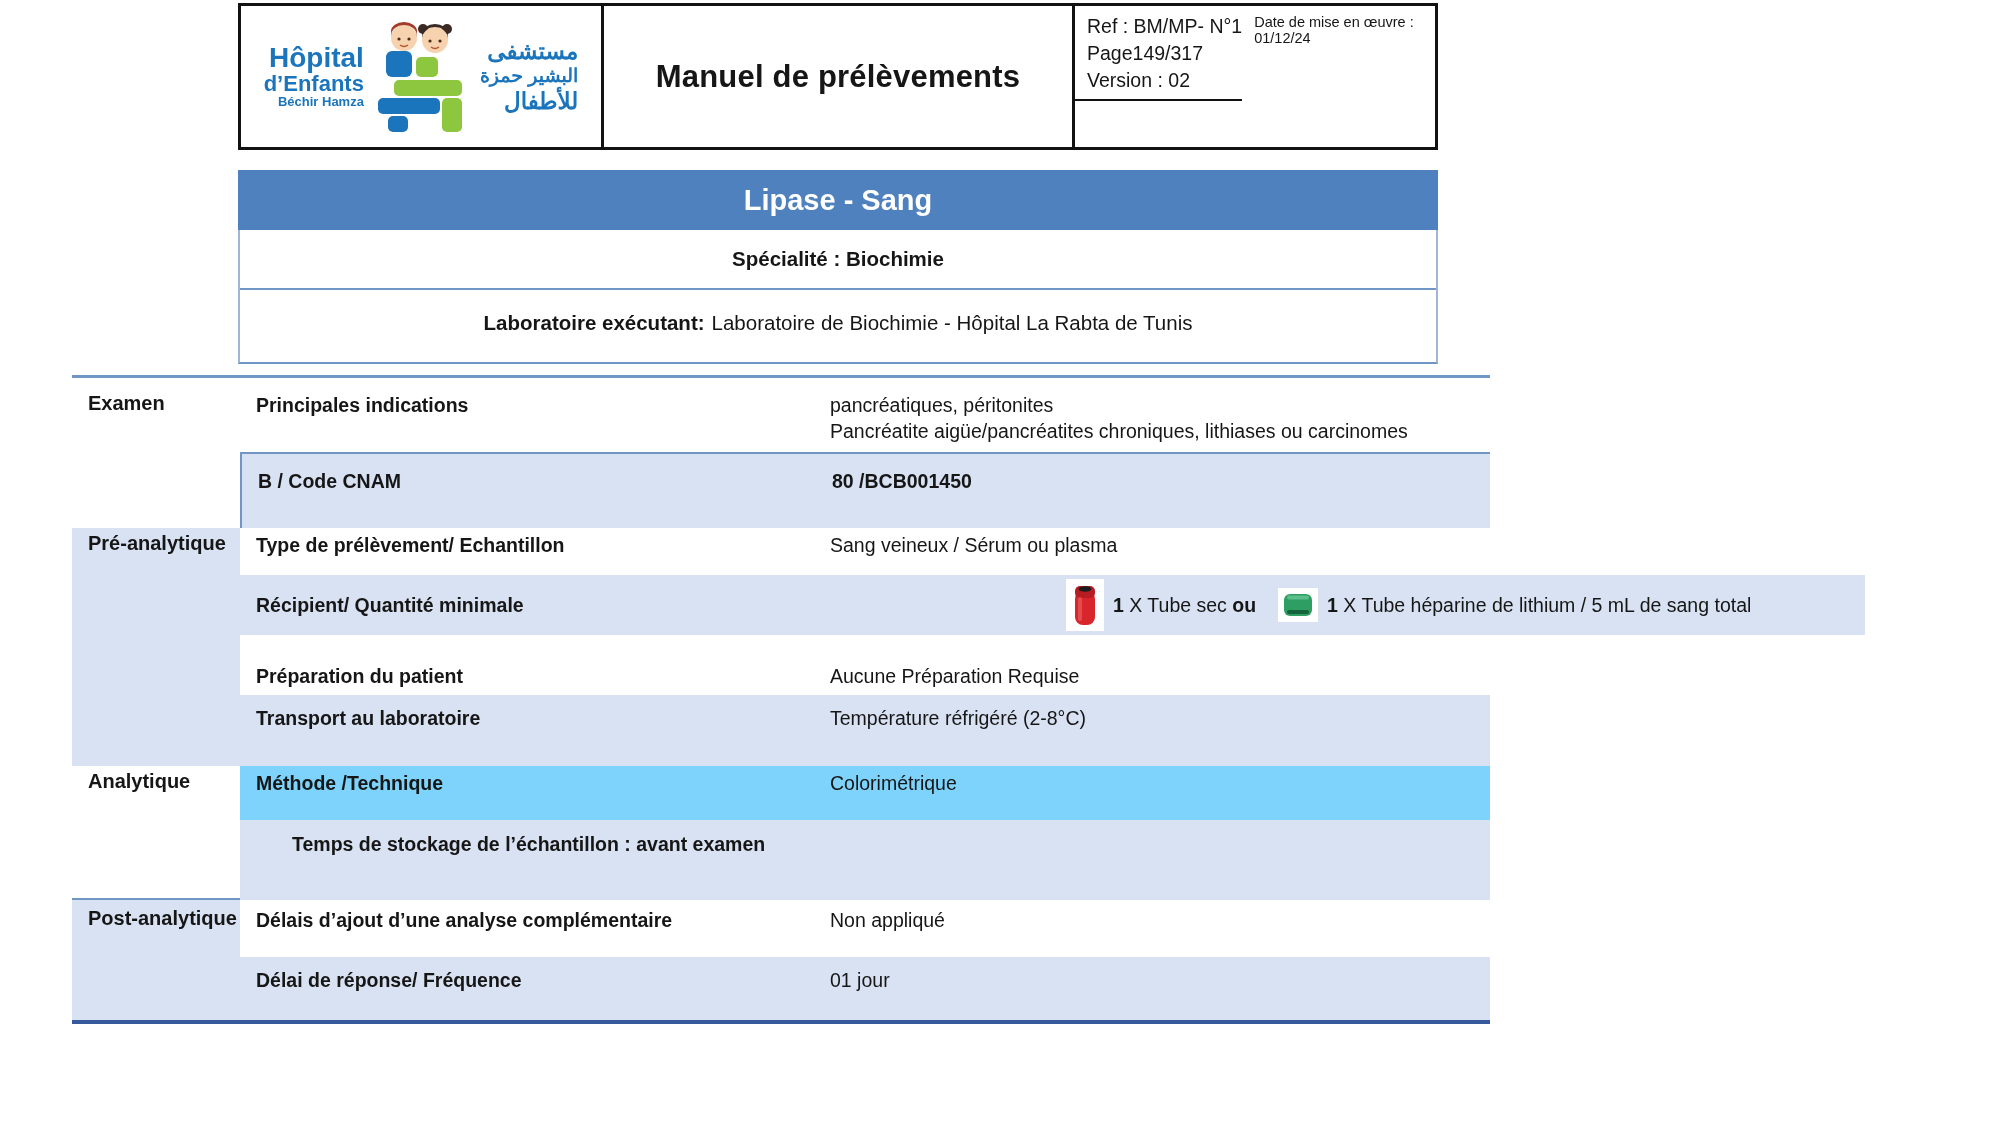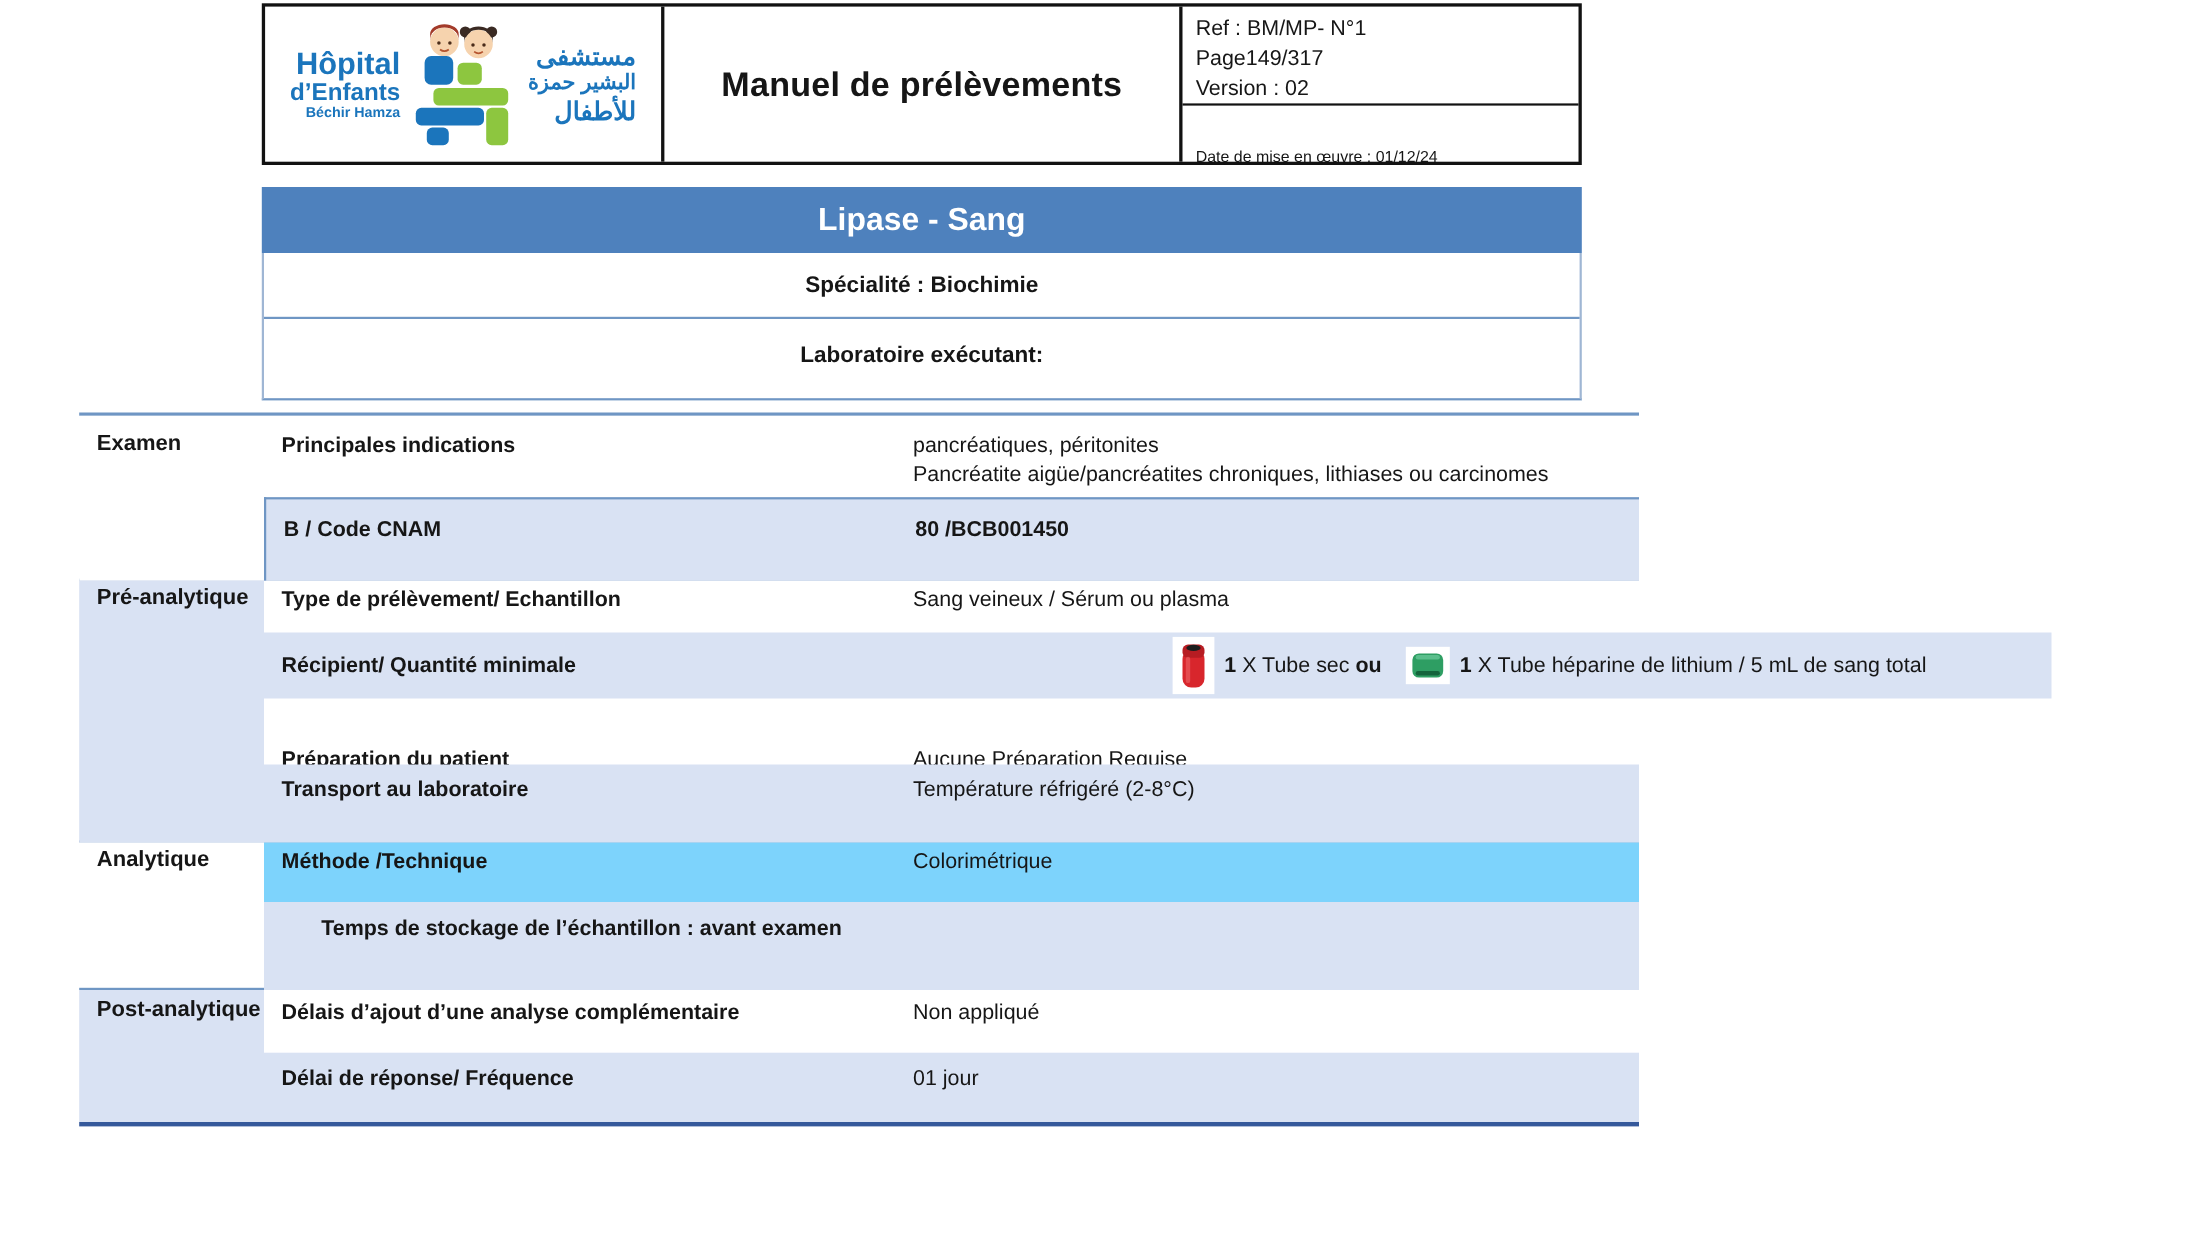--- a/index.html
+++ b/index.html
@@ -7,21 +7,21 @@
               font-family:"Liberation Sans", sans-serif; color:#161616; }
   .page { position:relative; width:2000px; height:1125px; background:#fff; }
 
   
   .doc-header { position:absolute; left:238px; top:3px; width:1200px; height:147px;
                 border:3px solid #121212; display:flex; background:#fff; }
   .logo-cell { width:360px; display:flex; align-items:center; justify-content:center; }
   .title-cell { flex:1; border-left:3px solid #121212; border-right:3px solid #121212;
                 display:flex; align-items:center; justify-content:center; }
   .title-cell .big-title { font-size:31px; font-weight:bold; letter-spacing:0.2px; }
-  .meta-cell { width:360px; display:flex; flex-direction:column;gap:31px; }
+  .meta-cell { width:360px; display:flex; flex-direction:row; }
   .meta-top { height:95px; padding:7px 0 0 12px; font-size:19.5px; line-height:1.38;
               border-bottom:2px solid #121212; }
   .meta-bottom { flex:1; padding:8px 0 0 12px; font-size:14.5px; }
 
   
   .logo-wrap { display:flex; align-items:center; }
   .fr-text { text-align:right; color:#1b75bc; font-weight:bold; line-height:1.02; }
   .fr1 { font-size:28px; } .fr2 { font-size:22px; } .fr3 { font-size:13px; }
   .logo-symbol { margin:0 10px; }
   .ar-text { text-align:right; color:#1b75bc; font-weight:bold; line-height:1.18; direction:rtl; }
@@ -59,21 +59,21 @@
 
   .trow { position:absolute; left:240px; width:1250px; display:flex; align-items:flex-start; }
   .trow .lbl { width:590px; padding-left:16px; font-weight:bold; font-size:19.5px; line-height:26px; }
   .trow .val { flex:1; font-size:19.5px; line-height:26px; }
   .rA { top:378px; height:74px; background:#fff; padding-top:14px; }
   .rB { top:452px; height:76px; background:#d9e2f3; padding-top:14px;
         border-top:2px solid #6f96c4; border-left:2px solid #6f96c4; }
   .rB .val { font-weight:bold; }
   .rC { top:528px; height:47px; background:#fff; padding-top:4px; }
   .rD { top:575px; height:60px; background:#d9e2f3; width:1625px; align-items:center; }
-  .rE { top:635px; height:60px; background:#fff; padding-top:18px;margin-top:24px; }
+  .rE { top:635px; height:60px; background:#fff; padding-top:28px; }
   .rF { top:695px; height:71px; background:#d9e2f3; padding-top:10px; }
   .rG { top:766px; height:72px; background:#7dd3fc; padding-top:4px; }
   .rH { top:820px; height:80px; background:#d9e2f3; padding-top:9px; }
   .rH .lbl { line-height:30px;margin-left:36px; }
   .rH .lbl .l2 { padding-left:428px; }
   .rI { top:900px; height:57px; background:#fff; padding-top:7px; }
   .rJ { top:957px; height:63px; background:#d9e2f3; padding-top:10px; }
 
   
   .rD .val { display:flex; align-items:center; padding-left:236px; }
@@ -143,20 +143,21 @@
       <div class="meta-bottom">Date de mise en œuvre : 01/12/24</div>
     </div>
   </div>
 
   <div class="banner">Lipase - Sang</div>
 
   <div class="info-box">
     <div class="info-row specialty">Spécialité : Biochimie</div>
     <div class="info-row lab">
       <span class="lab-label">Laboratoire exécutant:</span>
+      <span class="lab-value">Laboratoire de Biochimie - Hôpital La Rabta de Tunis</span>
     </div>
   </div>
 
   <div class="hline top"></div>
   <div class="hline pre"></div>
   <div class="hline ana"></div>
   <div class="hline post"></div>
   <div class="hline bottom"></div>
 
   <div class="sec sec-examen">Examen</div>

